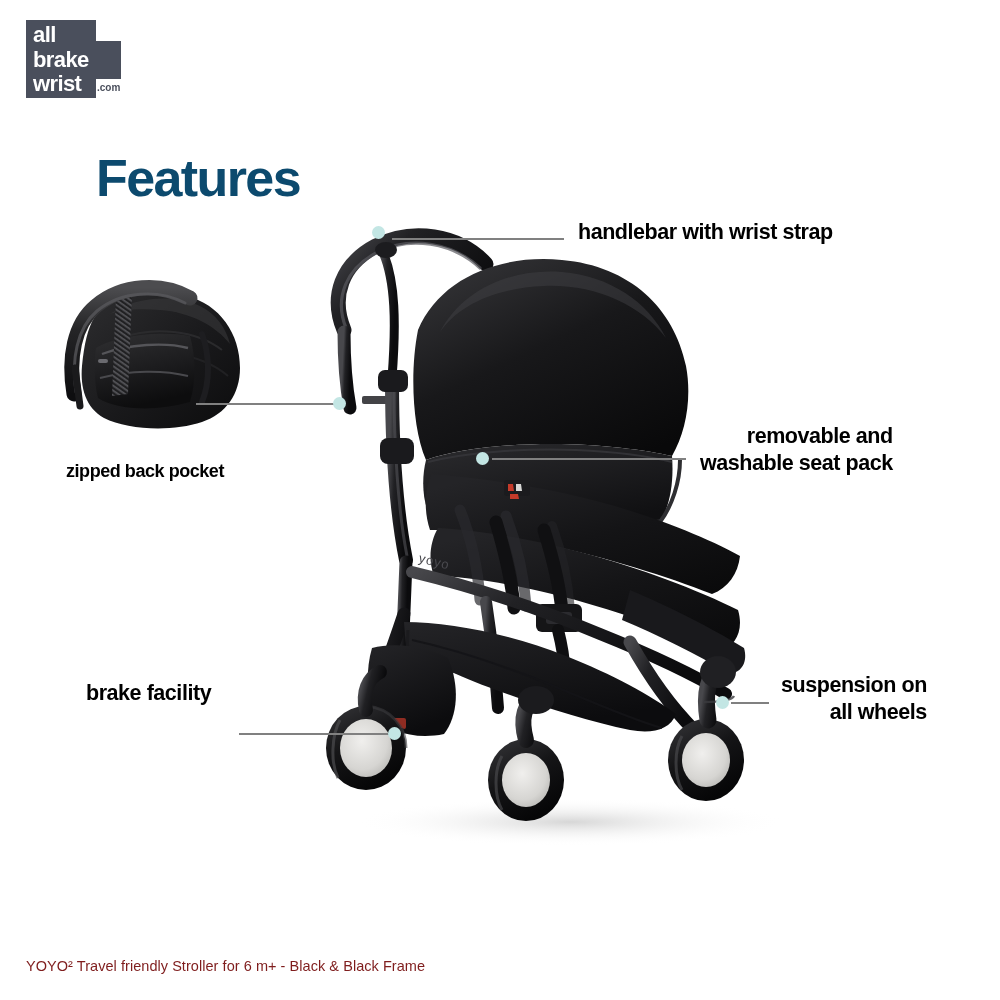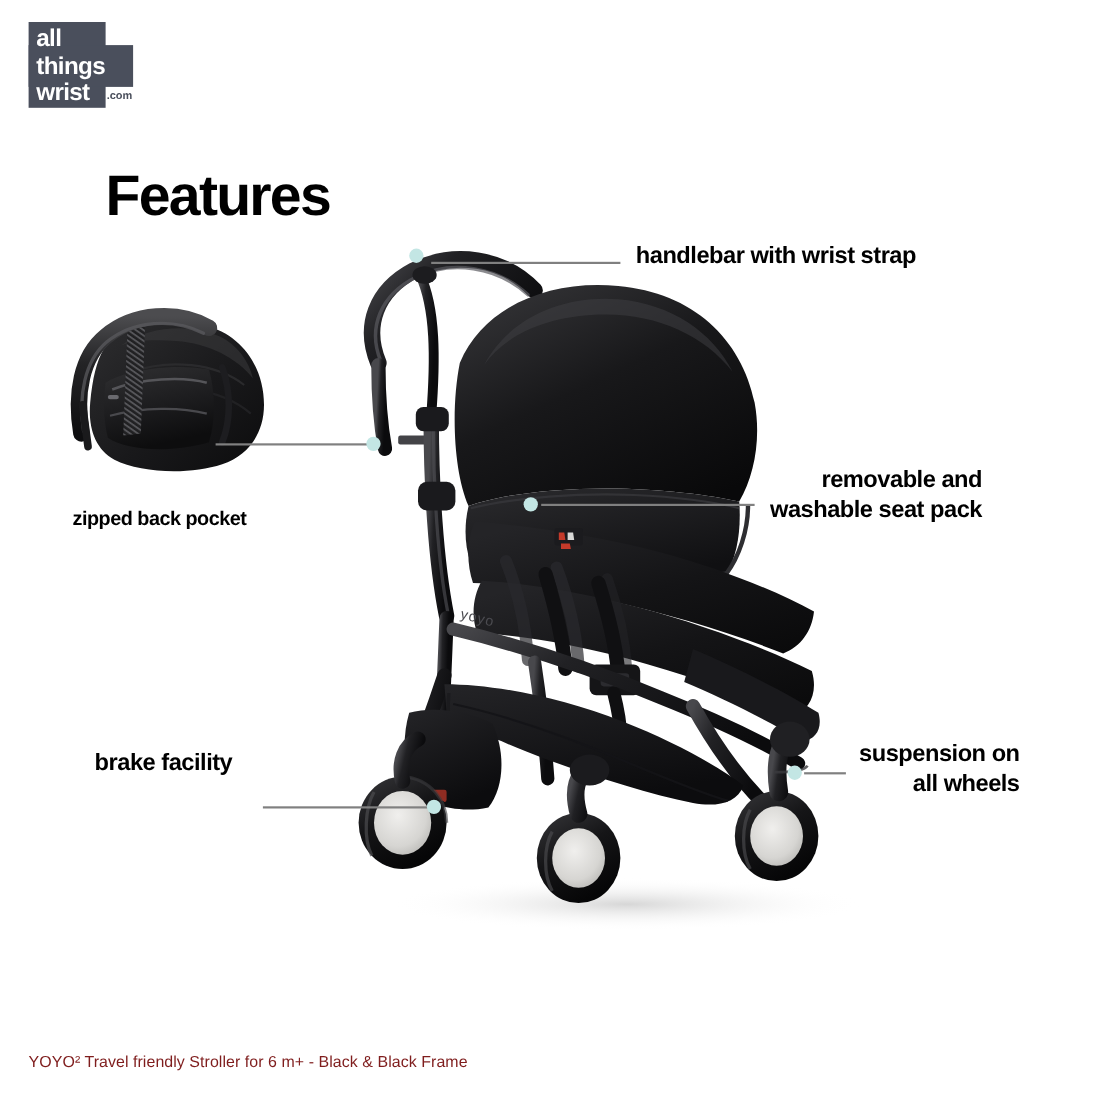--- a/index.html
+++ b/index.html
@@ -59,21 +59,21 @@
     z-index: 4;
   }
 
   
   #page-title {
     position: absolute;
     left: 96px; top: 148px;
     font-size: 52px;
     font-weight: bold;
     letter-spacing: -1.6px;
-    color: #000000;
+    color: #0c4a6e;
   }
 
   
   .callout-label {
     position: absolute;
     font-size: 21.5px;
     font-weight: bold;
     letter-spacing: -0.45px;
     line-height: 27px;
     color: #000000;
@@ -130,21 +130,21 @@
   }
 </style>
 </head>
 <body>
 
 <div id="brand-logo">
   <div class="logo-block-a"></div>
   <div class="logo-block-b"></div>
   <div class="logo-text">
     <div>all</div>
-    <div>things</div>
+    <div>brake</div>
     <div>wrist</div>
   </div>
   <div class="logo-tm">™</div>
   <div class="logo-dotcom">.com</div>
 </div>
 
 <div id="page-title">Features</div>
 
 <div id="inset-pocket">
   <svg width="205" height="160" viewBox="0 0 205 160" xmlns="http://www.w3.org/2000/svg">

